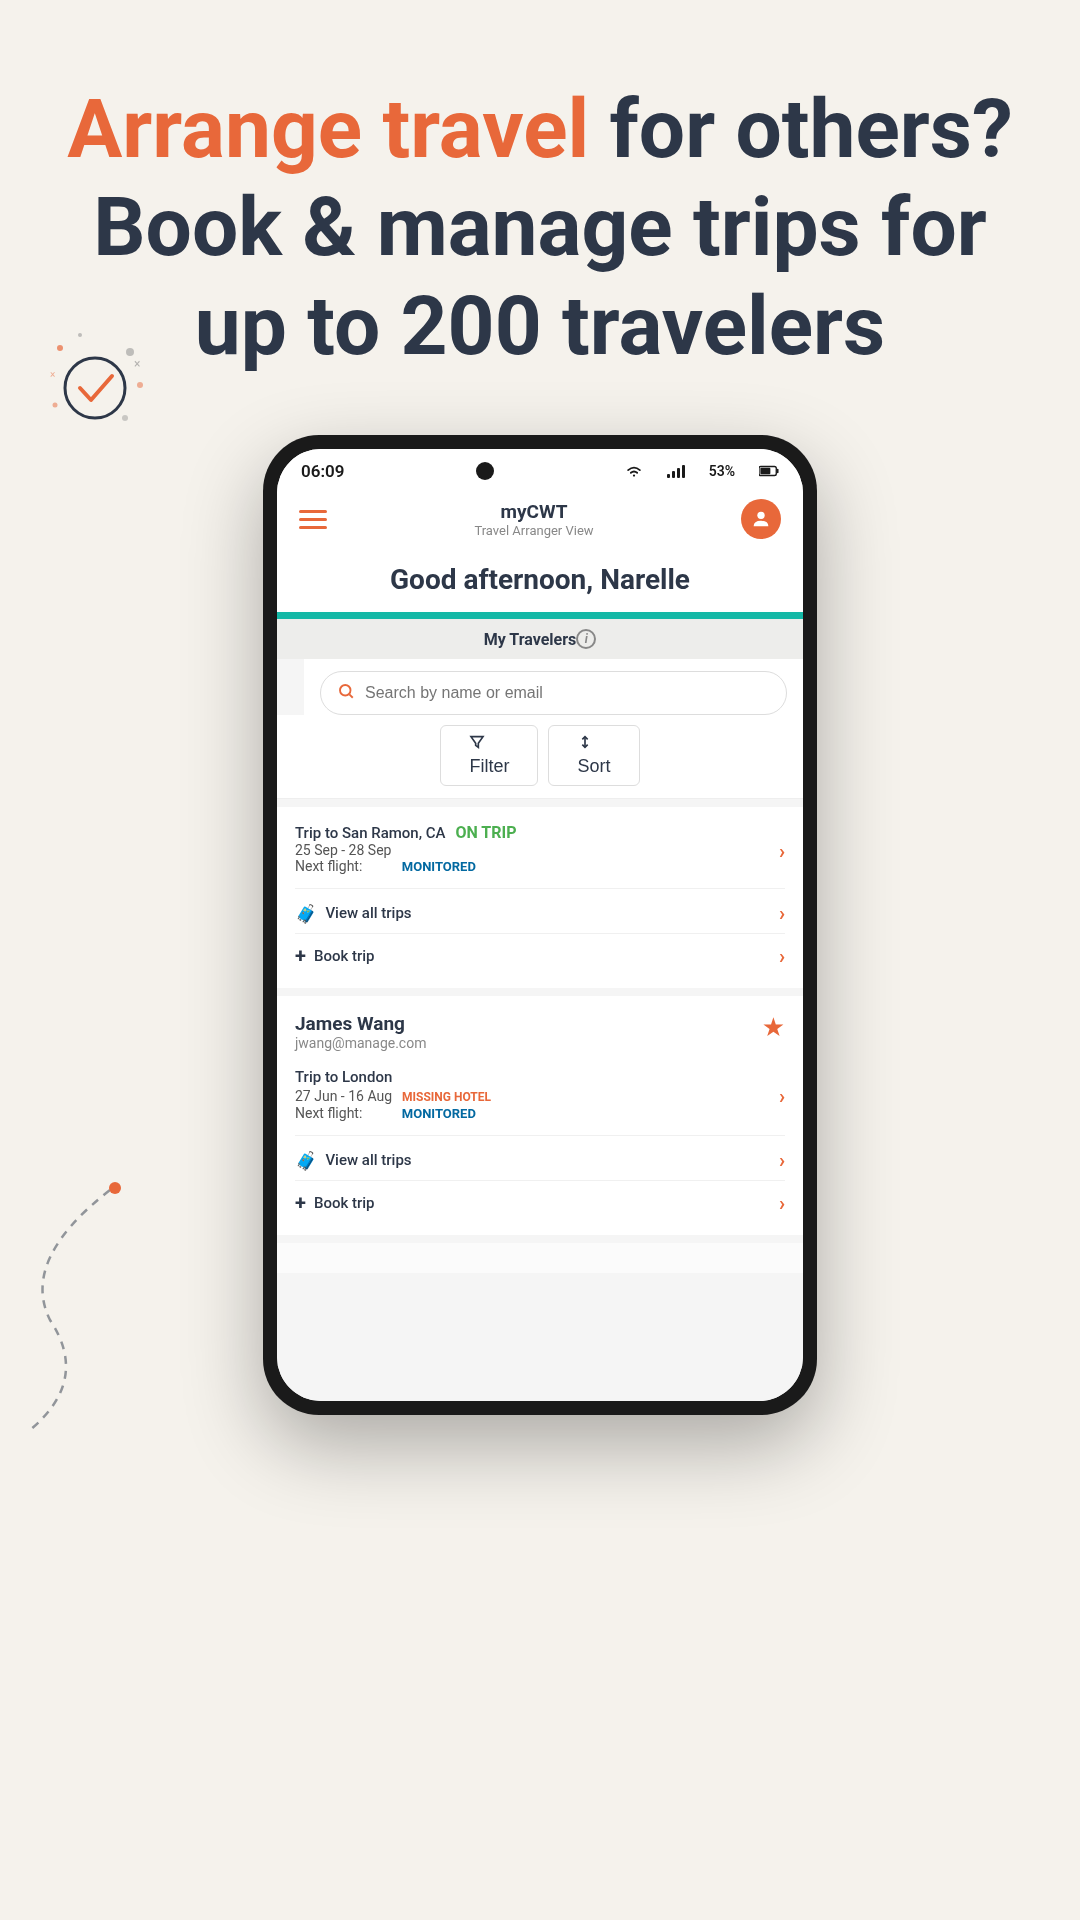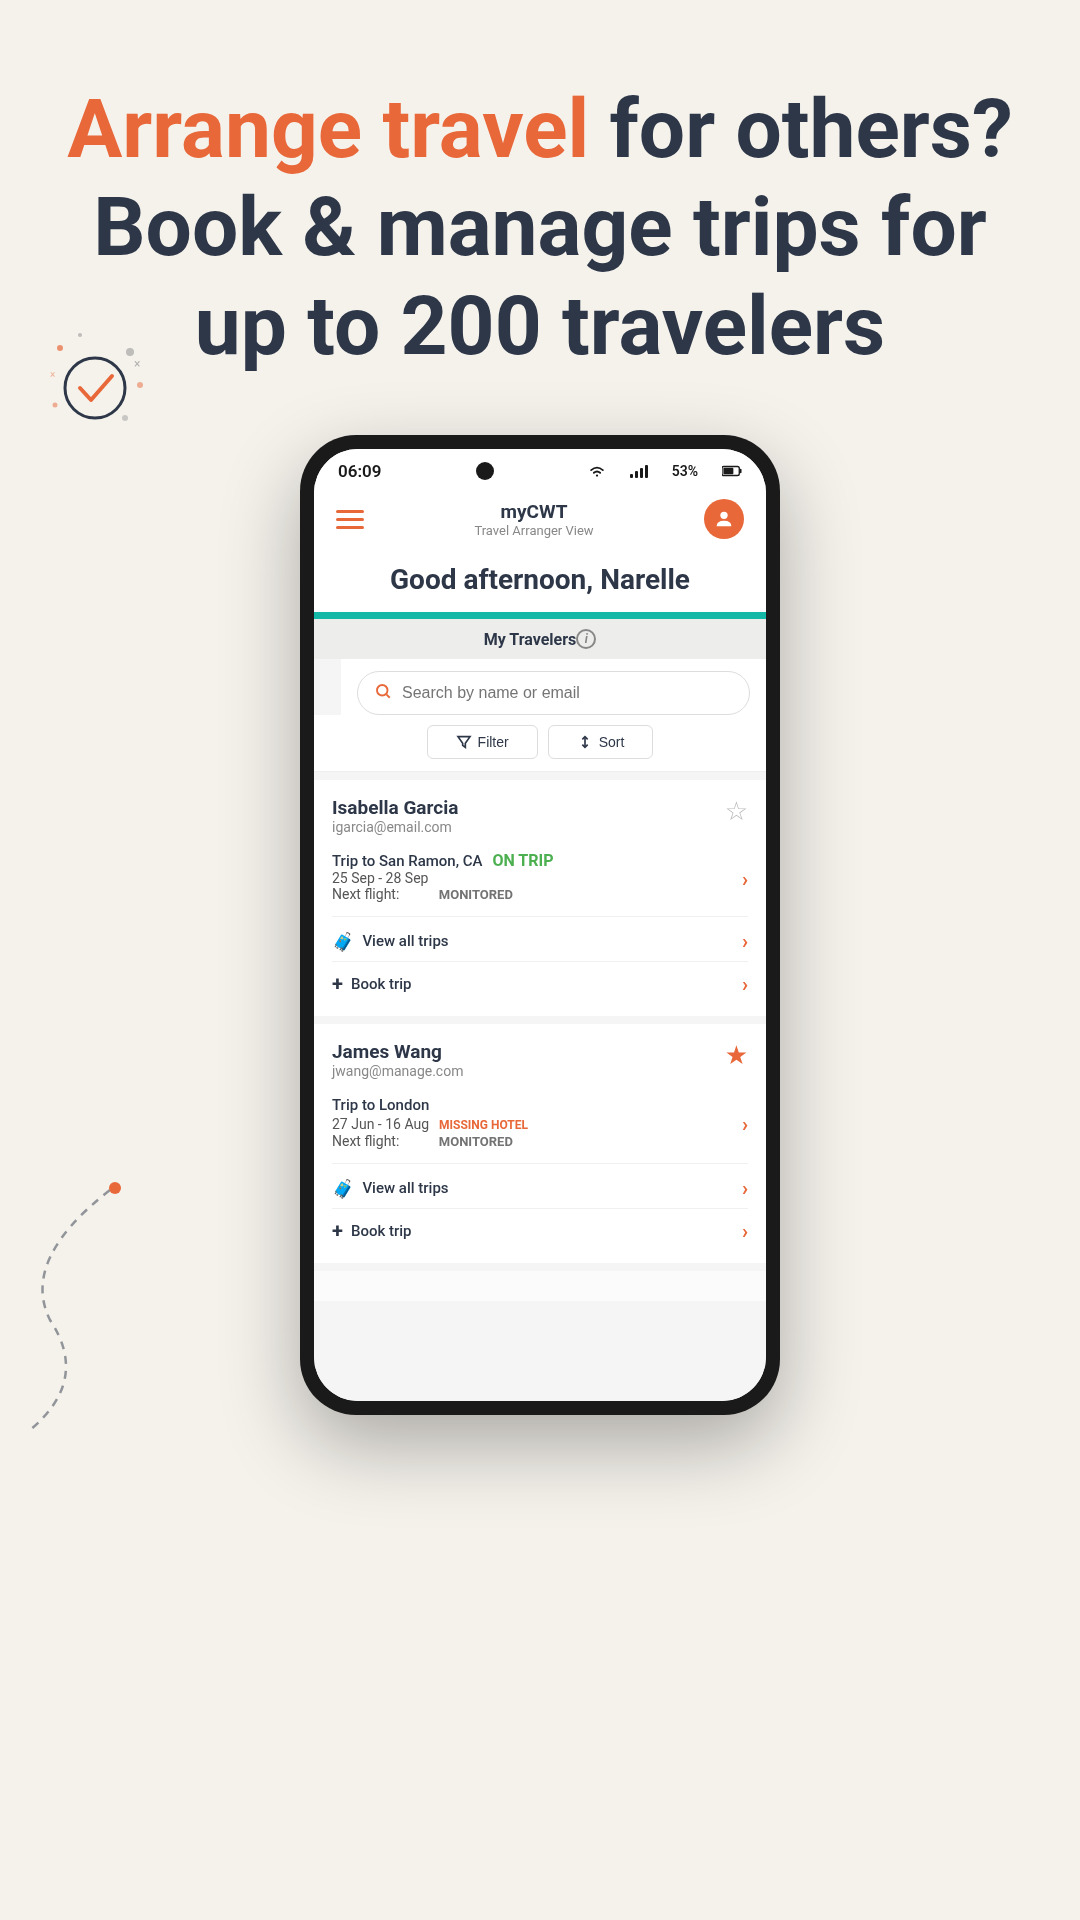--- a/index.html
+++ b/index.html
@@ -44,21 +44,21 @@
       color: #e8683a;
     }
 
     
     .phone-wrapper {
       display: flex;
       justify-content: center;
       margin-top: 20px;
     }
     .phone {
-      width: 480px;
+      width: 554px;
       height: 980px;
       background: #1a1a1a;
       border-radius: 56px;
       padding: 14px;
       box-shadow: 0 30px 80px rgba(0,0,0,0.3);
       position: relative;
     }
     .phone-inner {
       width: 100%;
       height: 100%;
@@ -207,30 +207,30 @@
     .filter-sort-row {
       background: white;
       display: flex;
       justify-content: center;
       gap: 10px;
       padding: 10px 16px 12px;
       border-bottom: 1px solid #eee;
     }
     .filter-btn, .sort-btn {
       display: flex;
-      align-items: center;
       gap: 6px;
       padding: 8px 28px;
       border: 1.5px solid #ddd;
       border-radius: 6px;
       background: white;
-      font-size: 14px;
+      font-size: 18px;
       color: #2d3748;
       cursor: pointer;
       font-weight: 500;
+      flex-direction: column;
     }
 
     
     .travelers-list {
       overflow-y: auto;
       height: calc(100% - 280px);
       background: #f5f5f5;
     }
     .traveler-card {
       background: white;
@@ -286,21 +286,21 @@
     .trip-dates {
       font-size: 14px;
       color: #555;
     }
     .trip-flight {
       font-size: 14px;
       color: #555;
       margin-bottom: 4px;
     }
     .badge-monitored {
-      color: #737373;
+      color: #0369a1;
       font-weight: 700;
       font-size: 13px;
       padding-left: 36px;
     }
     .chevron-right {
       color: #e8683a;
       font-size: 20px;
       font-weight: 700;
     }
 
@@ -466,27 +466,20 @@
             <polyline points="8,8 12,4 16,8"></polyline>
             <polyline points="8,16 12,20 16,16"></polyline>
           </svg>
           <span>Sort</span>
         </button>
       </div>
 
       <div class="travelers-list">
 
         <div class="traveler-card">
-          <div class="traveler-header">
-            <div>
-              <div class="traveler-name">Isabella Garcia</div>
-              <div class="traveler-email">igarcia@email.com</div>
-            </div>
-            <span class="star-icon star-empty">☆</span>
-          </div>
           <div class="trip-row">
             <div>
               <span class="trip-title">Trip to San Ramon, CA</span>
               <span class="badge-on-trip">ON TRIP</span>
               <div class="trip-dates">25 Sep - 28 Sep</div>
               <div class="trip-flight">
                 <span>Next flight:</span>
                 <span class="badge-monitored">MONITORED</span>
               </div>
             </div>

